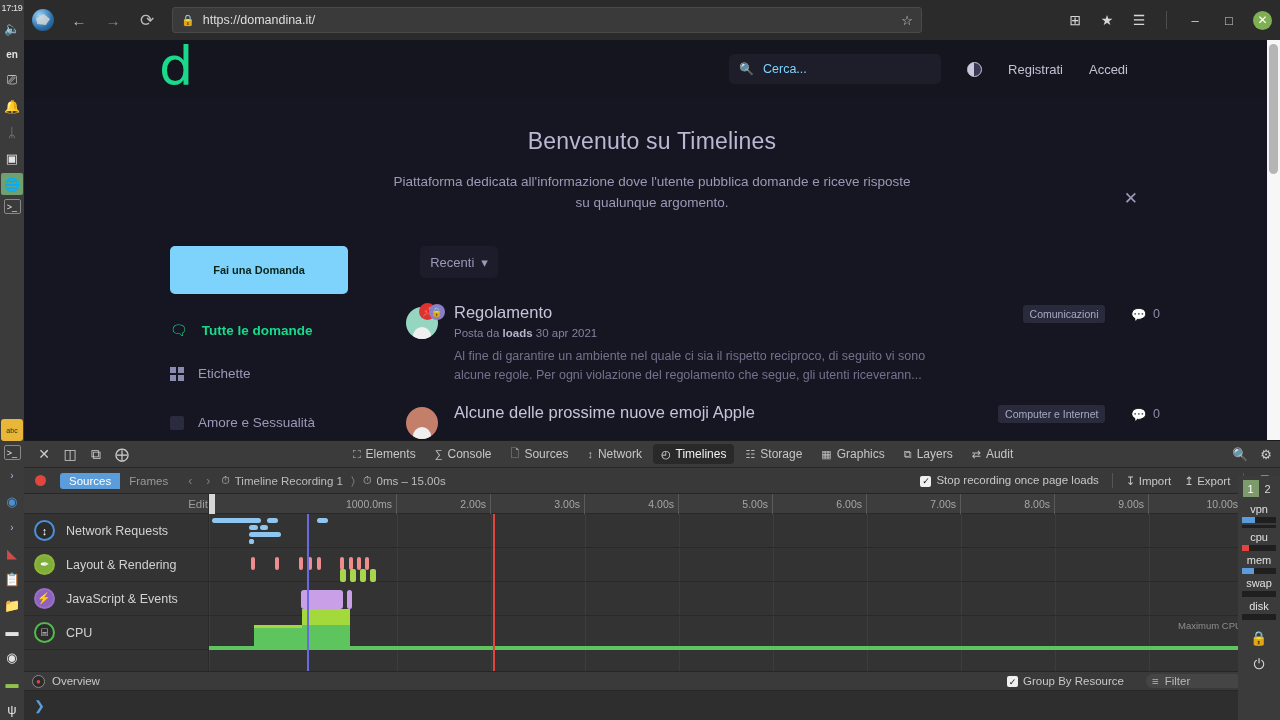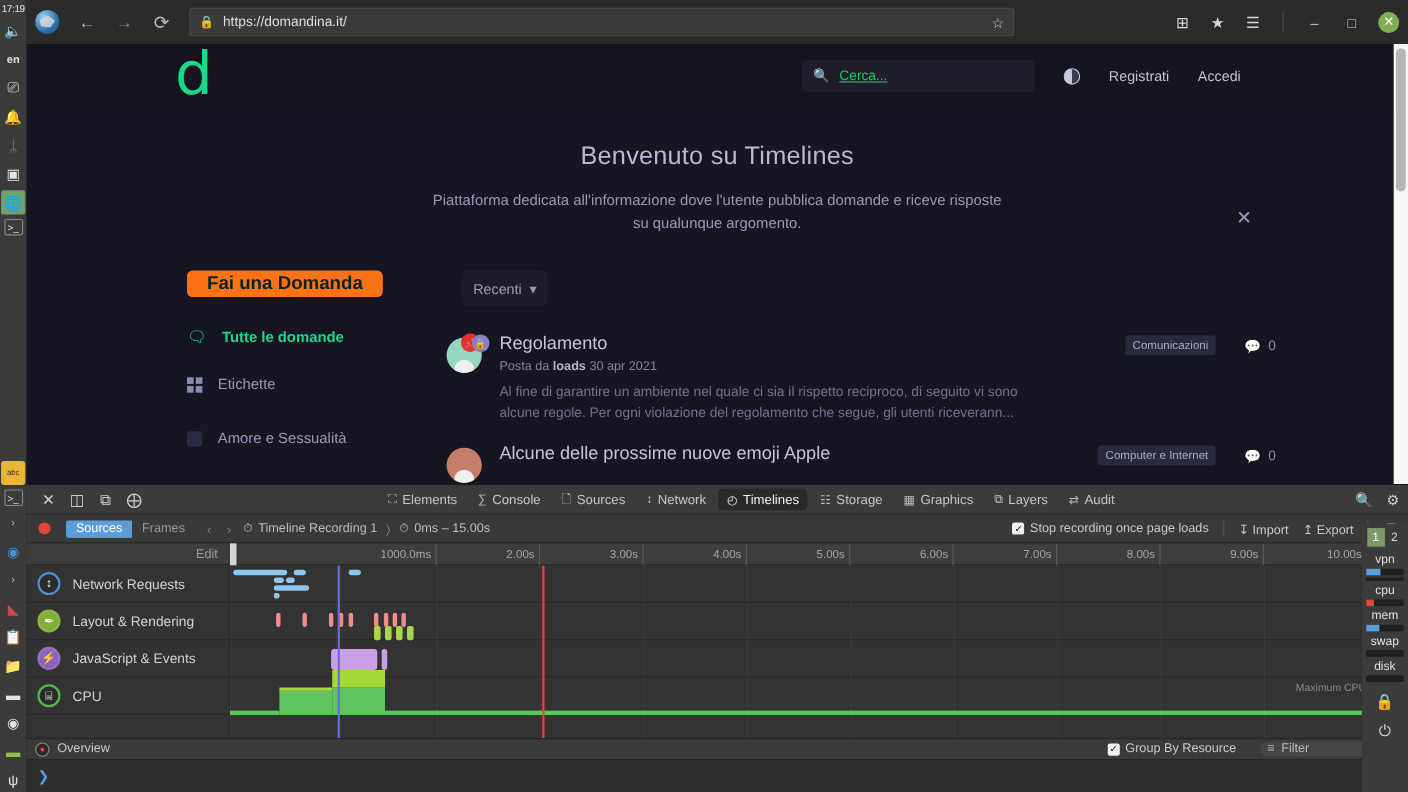--- a/index.html
+++ b/index.html
@@ -80,39 +80,39 @@
     content: "d"; position: absolute; left: 0; top: -6px;
     font-family: "DejaVu Sans", sans-serif; font-size: 54px; font-weight: 400;
     color: #19d98a; line-height: 1;
   }
   .hdr-right { margin-left: auto; display: flex; align-items: center; gap: 26px; padding-right: 122px; }
   .search-box {
     width: 212px; height: 30px; background: #1e1e2b; border-radius: 5px;
     display: flex; align-items: center; padding: 0 10px; gap: 9px;
   }
   .search-box .mag { color: #c9c9d6; font-size: 12px; }
-  .search-box .ph { color: #22c55e; font-size: 12.5px; text-decoration: underline; }
+  .search-box .ph { color: #7dd3fc; font-size: 12.5px; }
   .contrast-ico {
     width: 15px; height: 15px; border-radius: 50%;
     background: linear-gradient(90deg, #c9c9dd 50%, #3a3a52 50%);
     border: 1.5px solid #c9c9dd;
   }
   .hdr-link { color: #c2c2d4; font-size: 13px; }
 
   .hero { position: relative; height: 126px; padding-top: 30px; text-align: center; }
   .hero h1 { color: #b9b9d4; font-weight: 400; font-size: 23px; letter-spacing: .2px; }
   .hero p { color: #9a9ab8; font-size: 13.5px; line-height: 21px; margin-top: 16px; }
   .hero-x { position: absolute; right: 142px; top: 90px; color: #9a9ab8; font-size: 17px; }
 
   .body-area { display: flex; padding: 0 0 0 146px; margin-top: 22px; position: relative; }
   .col-left { width: 236px; }
   .ask-btn {
-    width: 178px; height: 24px; background: #f97316; border-radius: 5px;
+    width: 178px; height: 48px; background: #7dd3fc; border-radius: 5px;
     display: flex; align-items: center; justify-content: center;
-    color: #08241a; font-weight: bold; font-size: 17px;
+    color: #08241a; font-weight: bold; font-size: 11px;
   }
   .nav-item { display: flex; align-items: center; gap: 14px; margin-top: 28px; }
   .nav-item .lbl { font-size: 13.5px; color: #9a9ab8; }
   .nav-item.active .lbl { color: #19d98a; font-weight: bold; }
   .ico-chat { color: #19d98a; font-size: 14px; }
   .ico-tags {
     width: 14px; height: 14px;
     background:
       linear-gradient(#8b8bb0,#8b8bb0) 0 0/6px 6px no-repeat,
       linear-gradient(#8b8bb0,#8b8bb0) 8px 0/6px 6px no-repeat,
@@ -193,21 +193,21 @@
   .crumb-ico { font-size: 11px; }
   .rec-right { margin-left: auto; display: flex; align-items: center; gap: 13px; font-size: 11.5px; color: #c8c8c8; }
   .cbox {
     width: 11px; height: 11px; background: #f0f0f0; border-radius: 2px; color: #111;
     font-size: 9px; display: inline-flex; align-items: center; justify-content: center; margin-right: 5px;
   }
   .vsep { width: 1px; height: 15px; background: #555; }
 
   .tl-head { height: 20px; display: flex; background: #3d3d3d; border-bottom: 1px solid #282828; }
   .tl-edit {
-    width: 185px; text-align: right; padding-right: 10px; color: #9d9d9d; font-size: 11.5px;
+    width: 185px; text-align: right; color: #9d9d9d; font-size: 11.5px;
     line-height: 20px; border-right: 1px solid #2a2a2a;
   }
   .tl-ruler { flex: 1; position: relative; }
   .tl-handle { position: absolute; left: 0; top: 0; width: 6px; height: 20px; background: #d6d6d6; }
   .tick {
     position: absolute; top: 0; height: 20px; border-right: 1px solid #5a5a5a;
     color: #a6a6a6; font-size: 10.5px; text-align: right; padding-right: 4px; line-height: 20px;
   }
 
   .tl-rows { flex: 1; display: flex; position: relative; overflow: hidden; }

